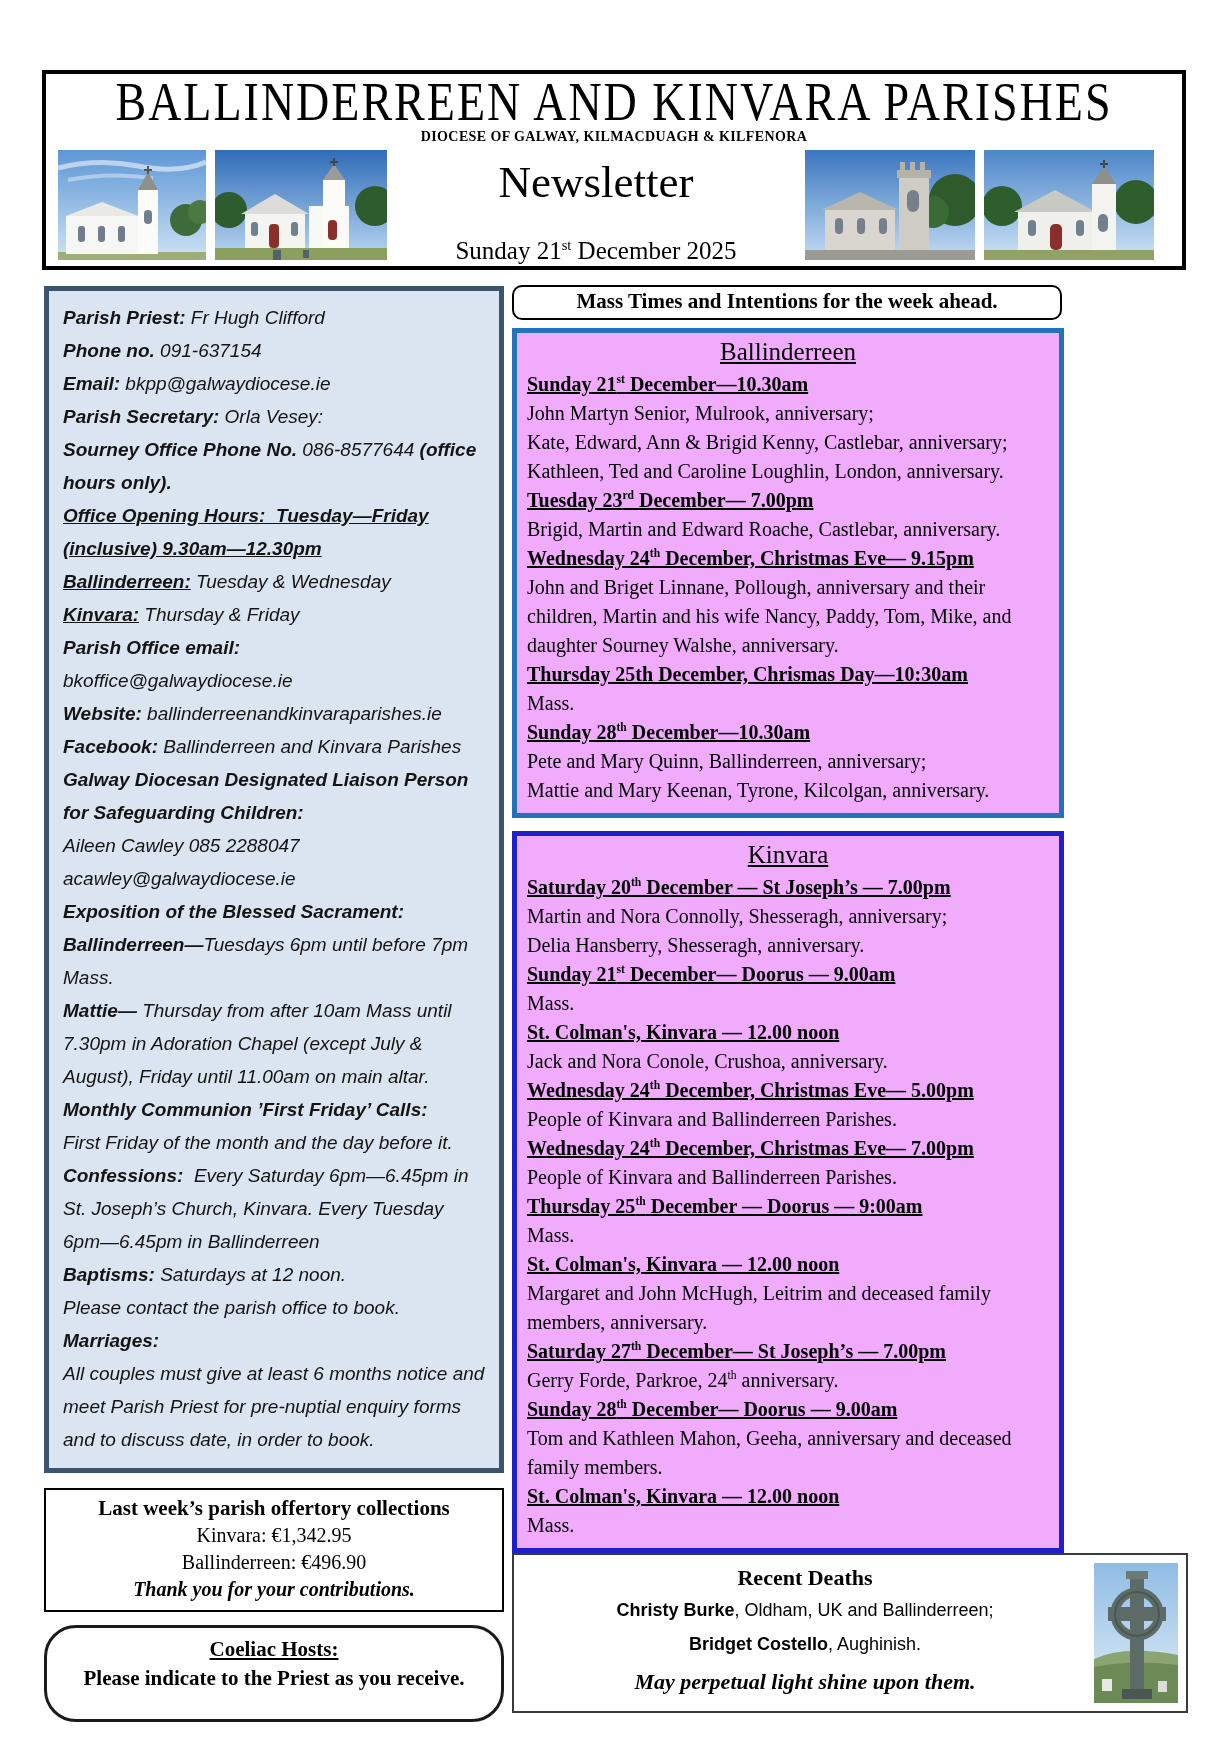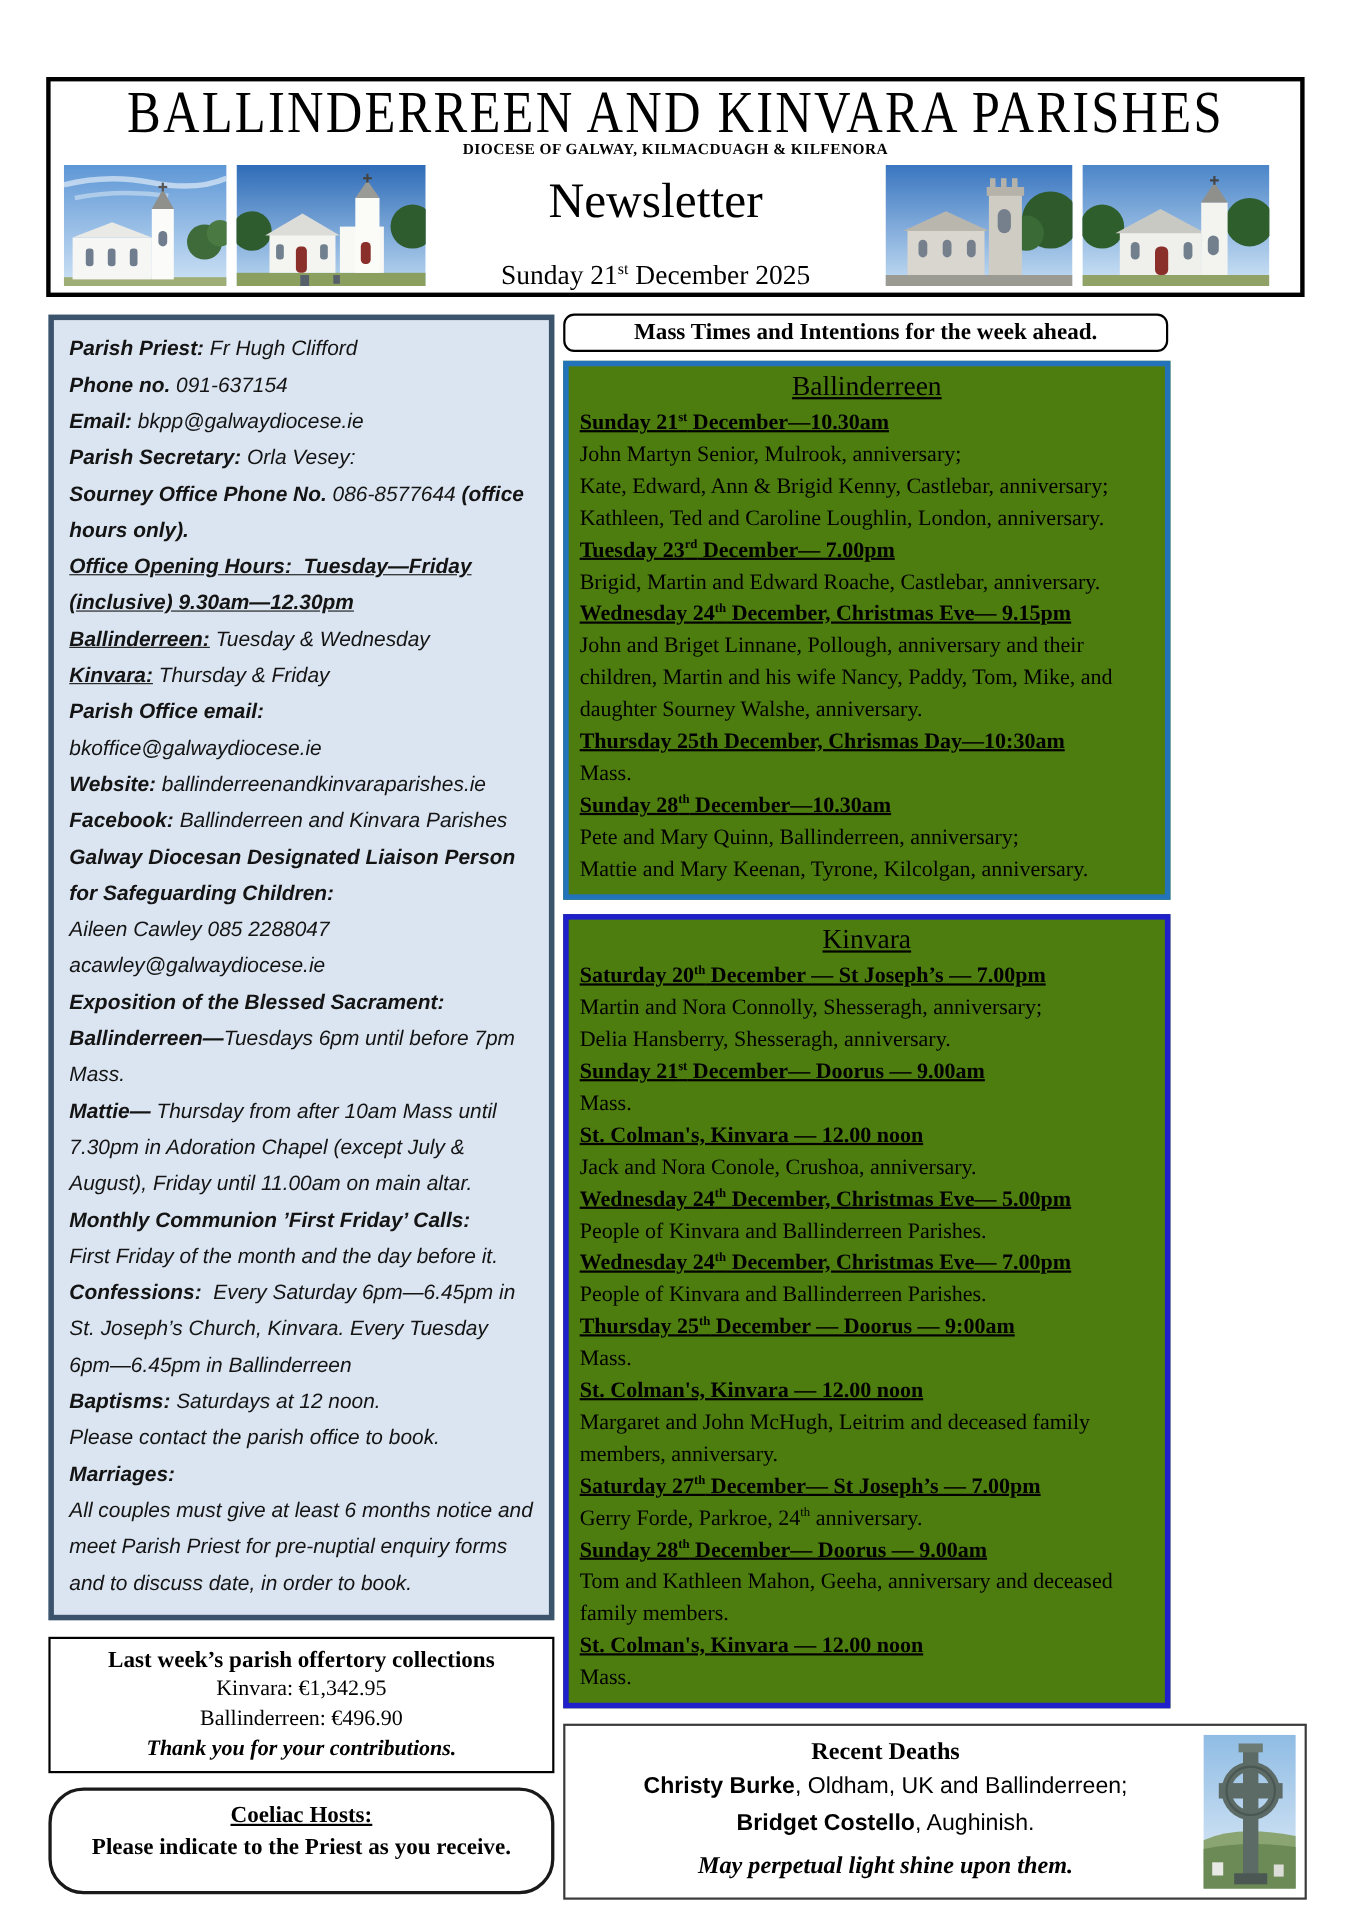--- a/index.html
+++ b/index.html
@@ -35,31 +35,31 @@
 
   .coeliac-box{border:3px solid #1a1a1a;border-radius:32px;margin-top:13px;text-align:center;
                padding:7px 4px 26px 4px;font-weight:bold;font-size:21px;line-height:29px;}
   .coe-title{text-decoration:underline;display:inline-block;}
 
   
   .right-col{position:absolute;left:512px;top:285px;width:676px;}
   .mass-header-box{width:550px;border:2px solid #000;border-radius:10px;box-sizing:border-box;
                    text-align:center;font-weight:bold;font-size:21px;padding:2px 0 4px 0;background:#fff;}
   .mass-box{width:552px;border:5px solid #2273b9;box-sizing:border-box;margin-top:8px;
-            padding:0 10px 8px 10px;font-size:20px;line-height:29px;background:#4d7c0f;}
+            padding:0 10px 8px 10px;font-size:20px;line-height:29px;background:#f0abfc;}
   .mass-box.kinvara{border-color:#1f1fcb;margin-top:13px;}
   .mass-title{text-align:center;font-size:25px;line-height:37px;text-decoration:underline;}
   .entry-heading{font-weight:bold;text-decoration:underline;}
   .entry-body{}
 
-  .deaths-box{width:676px;border:2px solid #3a3a3a;box-sizing:border-box;margin-top:14px;
+  .deaths-box{width:676px;border:2px solid #3a3a3a;box-sizing:border-box;
               display:flex;align-items:stretch;padding:8px 8px 8px 10px;background:#fff;}
   .deaths-content{flex:1;text-align:center;}
   .deaths-title{font-weight:bold;font-size:22px;line-height:30px;}
-  .death-line{font-family:"Liberation Sans",sans-serif;font-style:normal;font-size:21px;line-height:34px;}
+  .death-line{font-family:"Liberation Sans",sans-serif;font-style:normal;font-size:18px;line-height:34px;}
   .deaths-footer{font-weight:bold;font-style:italic;font-size:22px;line-height:30px;margin-top:6px;}
   .cross-photo{width:84px;height:140px;flex:none;margin-left:8px;}
 </style>
 </head>
 <body>
 
 <div class="page">
 
   <div class="header-box">
     <div class="header-title">BALLINDERREEN AND KINVARA PARISHES</div>

